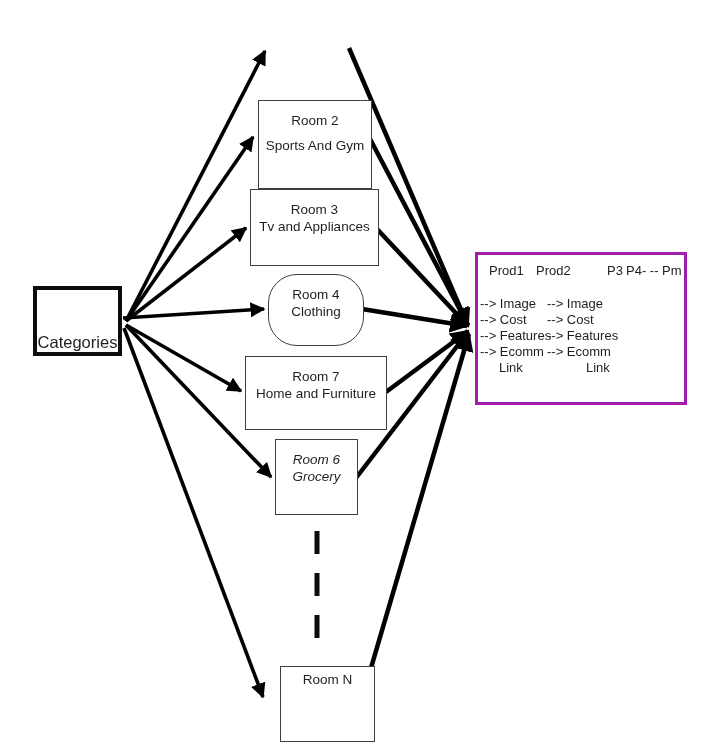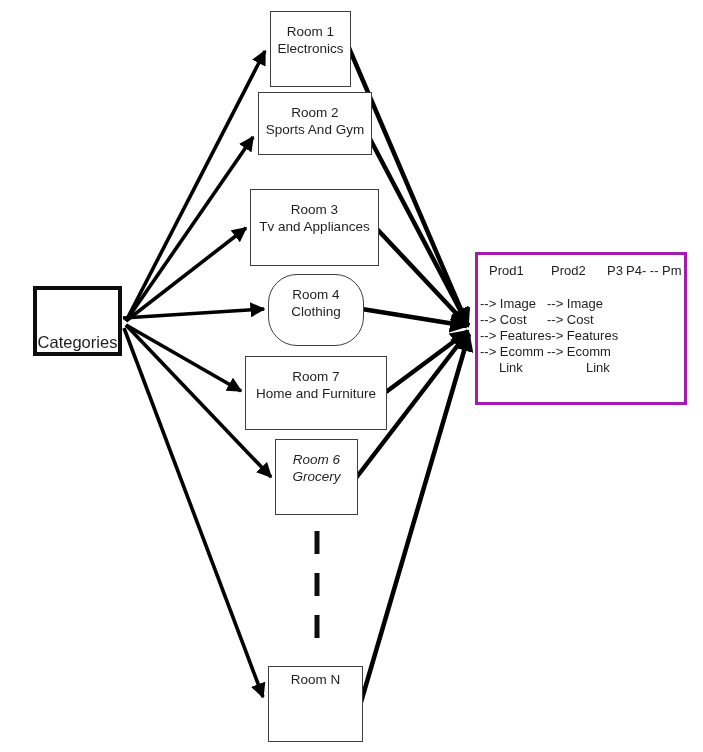--- a/index.html
+++ b/index.html
@@ -41,37 +41,37 @@
   }
 
   #products-box {
     border: 3px solid #a21caf;
     font-size: 13px;
     text-align: left;
     display: block;
   }
   #products-box .hdr { position: absolute; top: 8px; white-space: nowrap; }
   #hdr-0 { left: 11px; }
-  #hdr-1 { left: 73px; }
+  #hdr-1 { left: 58px; }
   #hdr-2 { left: 129px; }
   #hdr-3 { left: 148px; }
   .prod-col { position: absolute; top: 41px; line-height: 16px; white-space: nowrap; }
   #prod-col-0 { left: 2px; }
   #prod-col-1 { left: 69px; }
   #prod-col-0 .link { padding-left: 19px; }
   #prod-col-1 .link { padding-left: 39px; }
 
   
   #room-1-box { left: 270px; top: 11px;  width: 81px;  height: 76px; }
-  #room-2-box { left: 258px; top: 92px;  width: 114px; height: 63px; }
+  #room-2-box { left: 258px; top: 100px;  width: 114px; height: 89px; gap: 8px; }
   #room-3-box { left: 250px; top: 189px; width: 129px; height: 77px; }
   #room-4-box { left: 268px; top: 274px; width: 96px;  height: 72px; border-radius: 29px; }
   #room-5-box { left: 245px; top: 356px; width: 142px; height: 74px; }
   #room-6-box { left: 275px; top: 439px; width: 83px;  height: 76px; font-style: italic; }
-  #room-n-box { left: 268px; top: 666px; width: 95px;  height: 76px; }
+  #room-n-box { left: 280px; top: 666px; width: 95px;  height: 76px; }
   #categories-box { left: 33px; top: 286px; width: 89px; height: 70px; }
   #products-box   { left: 475px; top: 252px; width: 212px; height: 153px; }
 </style>
 </head>
 <body>
 
 <div id="stage">
 
   <svg id="wires" width="703" height="752" viewBox="0 0 703 752">
     <defs>
@@ -96,24 +96,20 @@
       <line x1="377" y1="229" x2="468" y2="326" marker-end="url(#ah)"></line>
       <line x1="362" y1="309" x2="467" y2="326" marker-end="url(#ah)"></line>
       <line x1="386" y1="392" x2="468" y2="331" marker-end="url(#ah)"></line>
       <line x1="356" y1="478" x2="468" y2="332" marker-end="url(#ah)"></line>
       <line x1="361" y1="702" x2="469" y2="334" marker-end="url(#ah)"></line>
     </g>
 
     <line x1="317" y1="531" x2="317" y2="648" stroke="#0d0d0d" stroke-width="5" stroke-dasharray="23 19"></line>
   </svg>
 
-  <div class="box room" id="room-1-box">
-    <div class="title">Room 1</div>
-    <div class="subtitle">Electronics</div>
-  </div>
 
   <div class="box room" id="room-2-box">
     <div class="title">Room 2</div>
     <div class="subtitle">Sports And Gym</div>
   </div>
 
   <div class="box room" id="room-3-box">
     <div class="title">Room 3</div>
     <div class="subtitle">Tv and Appliances</div>
   </div>

